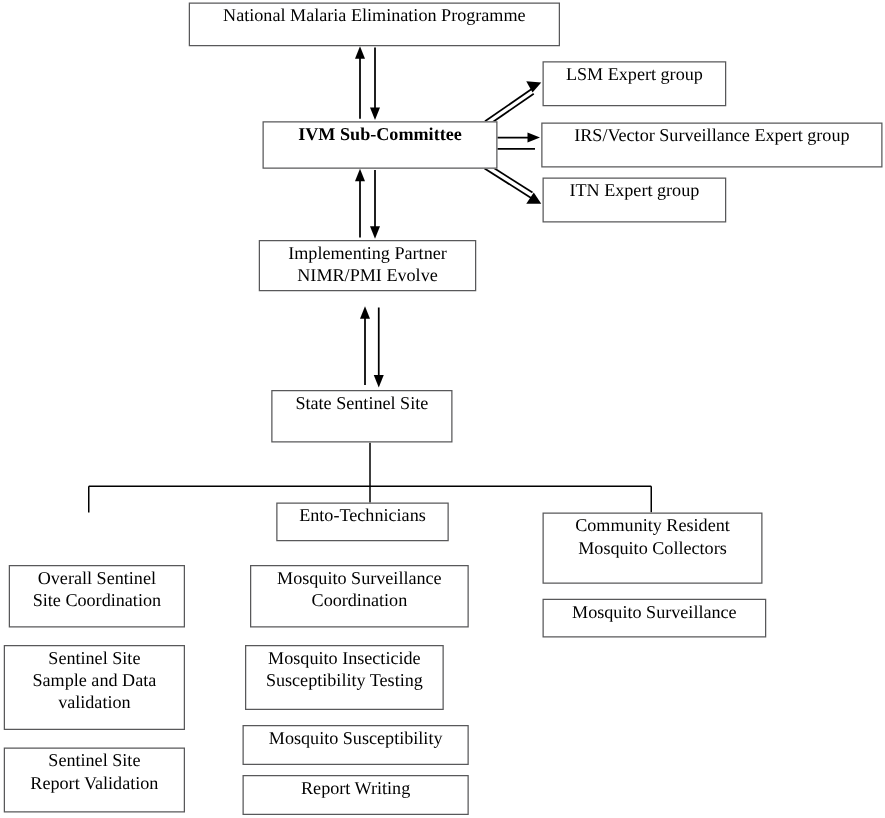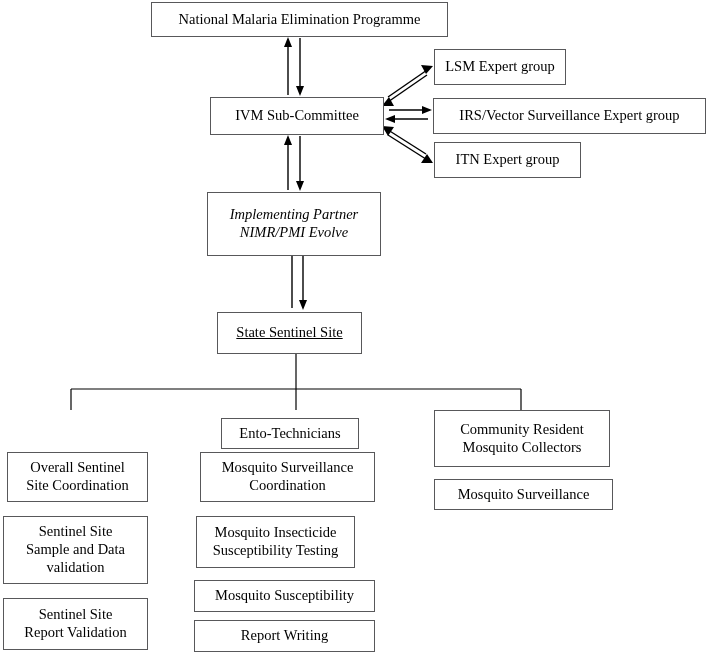--- a/index.html
+++ b/index.html
@@ -22,21 +22,21 @@
     width: 708px;
     height: 654px;
     pointer-events: none;
   }
   .node {
     position: absolute;
     box-sizing: border-box;
     border: 1px solid #58585a;
     background: #ffffff;
     display: flex;
-    align-items: center;
+    align-items: flex-start;
     justify-content: center;
     text-align: center;
     color: #000000;
     font-size: 14.5px;
     line-height: 1.22;
     padding: 2px 4px;
     z-index: 2;
   }
   .node span {
     display: block;
@@ -99,39 +99,39 @@
         <line x1="71" y1="389" x2="71" y2="410"></line>
         <line x1="521" y1="389" x2="521" y2="410"></line>
       </g>
 
     </g>
   </svg>
 
   <div class="node" style="left: 151px; top: 2px; width: 297px; height: 35px;">
       <span>National Malaria Elimination Programme</span>
     </div>
-  <div class="node" style="left: 210px; top: 97px; width: 174px; height: 38px;">
+  <div class="node" style="left: 210px; top: 97px; width: 188px; height: 38px; font-weight: bold;">
       <span>IVM Sub-Committee</span>
     </div>
-  <div class="node" style="left: 434px; top: 49px; width: 132px; height: 36px; font-family: Liberation Serif, serif;">
+  <div class="node" style="left: 434px; top: 49px; width: 147px; height: 36px; font-family: Liberation Serif, serif;">
       <span>LSM Expert group</span>
     </div>
   <div class="node" style="left: 433px; top: 98px; width: 273px; height: 36px;">
       <span>IRS/Vector Surveillance Expert group</span>
     </div>
   <div class="node" style="left: 434px; top: 142px; width: 147px; height: 36px;">
       <span>ITN Expert group</span>
     </div>
-  <div class="node" style="left: 207px; top: 192px; width: 174px; height: 64px; font-style: italic;">
+  <div class="node" style="left: 207px; top: 192px; width: 174px; height: 41px;">
       <span>Implementing Partner<br>NIMR/PMI Evolve</span>
     </div>
-  <div class="node" style="left: 217px; top: 312px; width: 145px; height: 42px; text-decoration: underline;">
+  <div class="node" style="left: 217px; top: 312px; width: 145px; height: 42px;">
       <span>State Sentinel Site</span>
     </div>
-  <div class="node" style="left: 221px; top: 418px; width: 138px; height: 31px;">
+  <div class="node" style="left: 221px; top: 402px; width: 138px; height: 31px;">
       <span>Ento-Technicians</span>
     </div>
   <div class="node" style="left: 434px; top: 410px; width: 176px; height: 57px;">
       <span>Community Resident<br>Mosquito Collectors</span>
     </div>
   <div class="node" style="left: 7px; top: 452px; width: 141px; height: 50px;">
       <span>Overall Sentinel<br>Site Coordination</span>
     </div>
   <div class="node" style="left: 3px; top: 516px; width: 145px; height: 68px;">
       <span>Sentinel Site<br>Sample and Data<br>validation</span>

